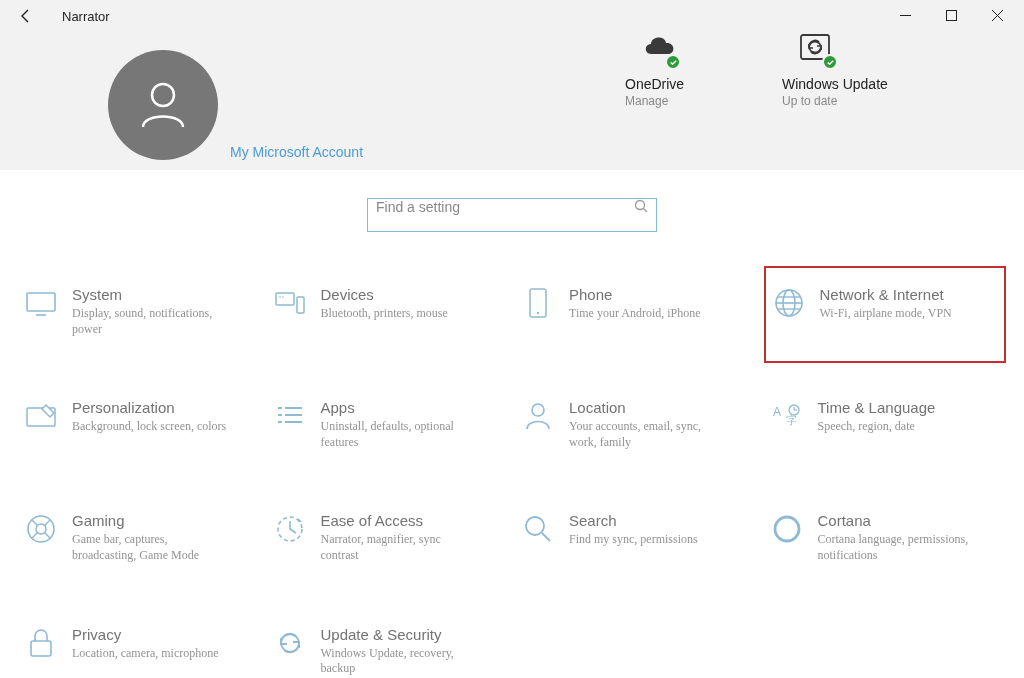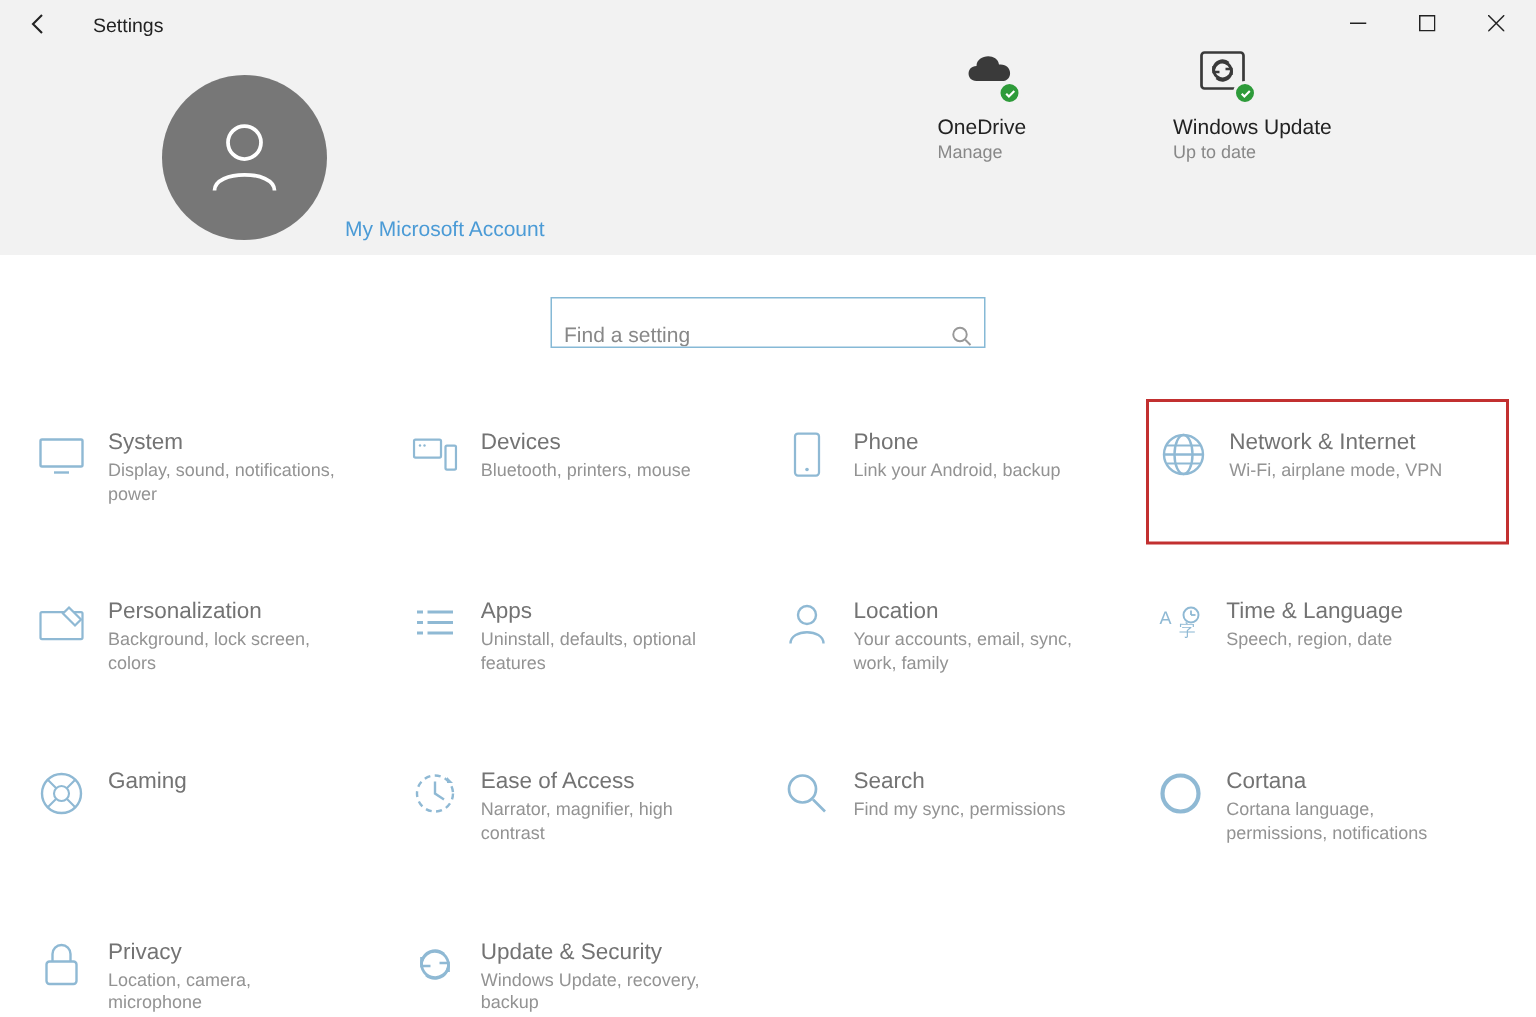--- a/index.html
+++ b/index.html
@@ -77,21 +77,21 @@
 .status-onedrive { left: 625px; position:absolute; width:120px; align-items:flex-start;justify-content:space-between;}
 .status-update { left: 782px; position:absolute; width:150px; align-items:flex-start;}
 .status-onedrive .status-icon-wrap, .status-update .status-icon-wrap { align-self:flex-start; margin-left:16px;}
 .search-wrap {
   display: flex; justify-content: center;
   margin-top: 28px;
 }
 .search-box {
   width: 290px; height: 34px;
   border: 1.5px solid #86b9d6;
-  display: flex; align-items: flex-end;
+  display: flex; align-items: flex-start;
   padding: 0 8px;
 }
 .search-box input {
   border: none; outline: none;
   flex: 1; font-size: 14px;
   background: transparent;
   color: #666;
 }
 .search-box input::placeholder { color: #888; }
 .categories {
@@ -115,34 +115,34 @@
 }
 .cat-icon {
   width: 34px; height: 34px;
   flex-shrink: 0;
   display: flex; align-items: center; justify-content: center;
   color: #8fb9d4;
   margin-right: 14px;
 }
 .cat-text { display: flex; flex-direction: column; }
 .cat-title { font-size: 15px; color: #737373; font-weight: 400; }
-.cat-desc { font-size: 12px; color: #939393; margin-top: 3px; max-width: 155px; line-height: 1.3; }
+.cat-desc { font-size: 12px; color: #939393; margin-top: 3px; max-width: 155px; line-height: 1.3; font-family: Liberation Serif, serif; }
 svg { display:block; }
 </style>
 </head>
 <body>
 
 <div class="header-bar">
   <div class="titlebar">
     <div class="back-btn">
       <svg width="16" height="16" viewBox="0 0 16 16">
           <path d="M10 2 L4 8 L10 14" stroke="#222" stroke-width="1.4" fill="none"></path>
         </svg>
     </div>
-    <div class="title">Settings</div>
+    <div class="title">Narrator</div>
   </div>
   <div class="window-controls">
     <div class="win-btn">
       <svg width="11" height="11">
           <line x1="0" y1="5.5" x2="11" y2="5.5" stroke="#222" stroke-width="1"></line>
         </svg>
     </div>
     <div class="win-btn">
       <svg width="11" height="11">
           <rect x="0.5" y="0.5" width="10" height="10" stroke="#222" fill="none" stroke-width="1"></rect>
@@ -246,21 +246,21 @@
     </div>
     <div class="cat">
       <div class="cat-icon">
         <svg width="20" height="30" viewBox="0 0 20 30">
           <rect x="2" y="1" width="16" height="28" rx="2" stroke="currentColor" stroke-width="1.5" fill="none"></rect>
           <circle cx="10" cy="25" r="1.2" fill="currentColor"></circle>
         </svg>
       </div>
       <div class="cat-text">
         <div class="cat-title">Phone</div>
-        <div class="cat-desc">Link your Android, backup</div>
+        <div class="cat-desc">Time your Android, iPhone</div>
       </div>
     </div>
     <div class="cat highlighted">
       <div class="cat-icon">
         <svg width="30" height="30" viewBox="0 0 30 30">
           <circle cx="15" cy="15" r="13" stroke="currentColor" stroke-width="1.6" fill="none"></circle>
           <ellipse cx="15" cy="15" rx="6" ry="13" stroke="currentColor" stroke-width="1.6" fill="none"></ellipse>
           <line x1="2" y1="15" x2="28" y2="15" stroke="currentColor" stroke-width="1.6"></line>
           <line x1="4" y1="9" x2="26" y2="9" stroke="currentColor" stroke-width="1.4"></line>
           <line x1="4" y1="21" x2="26" y2="21" stroke="currentColor" stroke-width="1.4"></line>
@@ -329,33 +329,34 @@
     <div class="cat">
       <div class="cat-icon">
         <svg width="30" height="30" viewBox="0 0 30 30">
           <circle cx="15" cy="15" r="13" stroke="currentColor" stroke-width="1.6" fill="none"></circle>
           <path d="M6 6 L24 24 M24 6 L6 24" stroke="currentColor" stroke-width="1.4"></path>
           <circle cx="15" cy="15" r="5" stroke="currentColor" stroke-width="1.4" fill="#fff"></circle>
         </svg>
       </div>
       <div class="cat-text">
         <div class="cat-title">Gaming</div>
+        <div class="cat-desc">Game bar, captures, broadcasting, Game Mode</div>
       </div>
     </div>
     <div class="cat">
       <div class="cat-icon">
         <svg width="30" height="30" viewBox="0 0 30 30">
           <circle cx="15" cy="15" r="12" stroke="currentColor" stroke-width="1.6" fill="none" stroke-dasharray="4 3"></circle>
           <path d="M15 7 L15 15 L21 19" stroke="currentColor" stroke-width="1.6" fill="none"></path>
           <path d="M23 4 L27 8 L23 8 Z" fill="currentColor"></path>
         </svg>
       </div>
       <div class="cat-text">
         <div class="cat-title">Ease of Access</div>
-        <div class="cat-desc">Narrator, magnifier, high contrast</div>
+        <div class="cat-desc">Narrator, magnifier, sync contrast</div>
       </div>
     </div>
     <div class="cat">
       <div class="cat-icon">
         <svg width="30" height="30" viewBox="0 0 30 30">
           <circle cx="12" cy="12" r="9" stroke="currentColor" stroke-width="1.8" fill="none"></circle>
           <line x1="19" y1="19" x2="27" y2="27" stroke="currentColor" stroke-width="1.8"></line>
         </svg>
       </div>
       <div class="cat-text">

